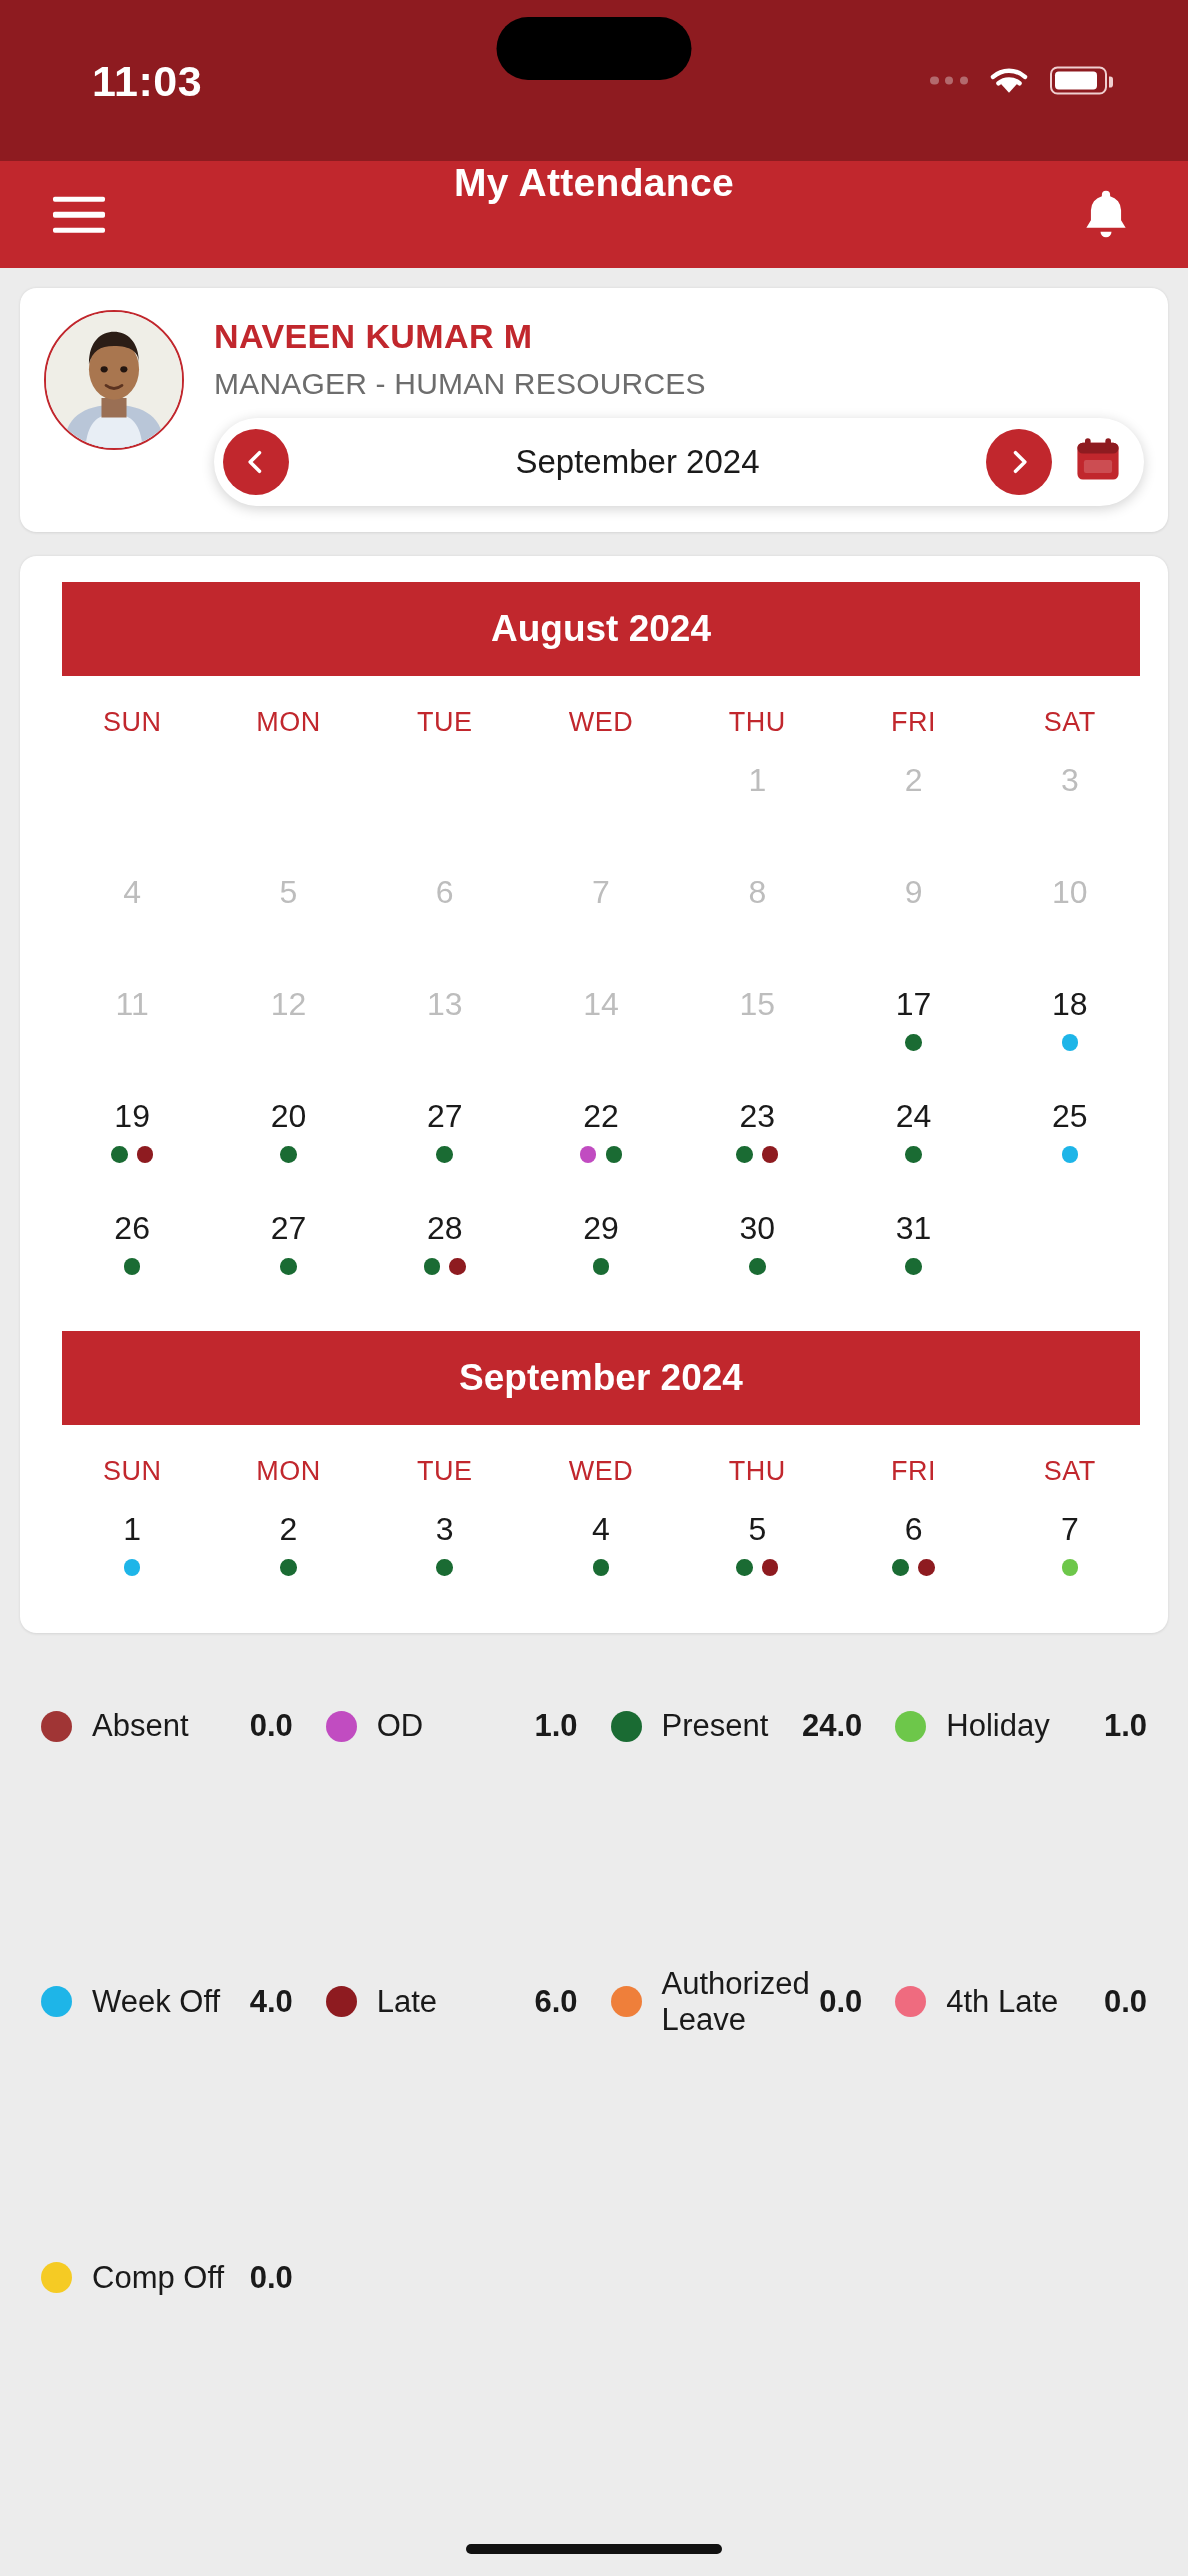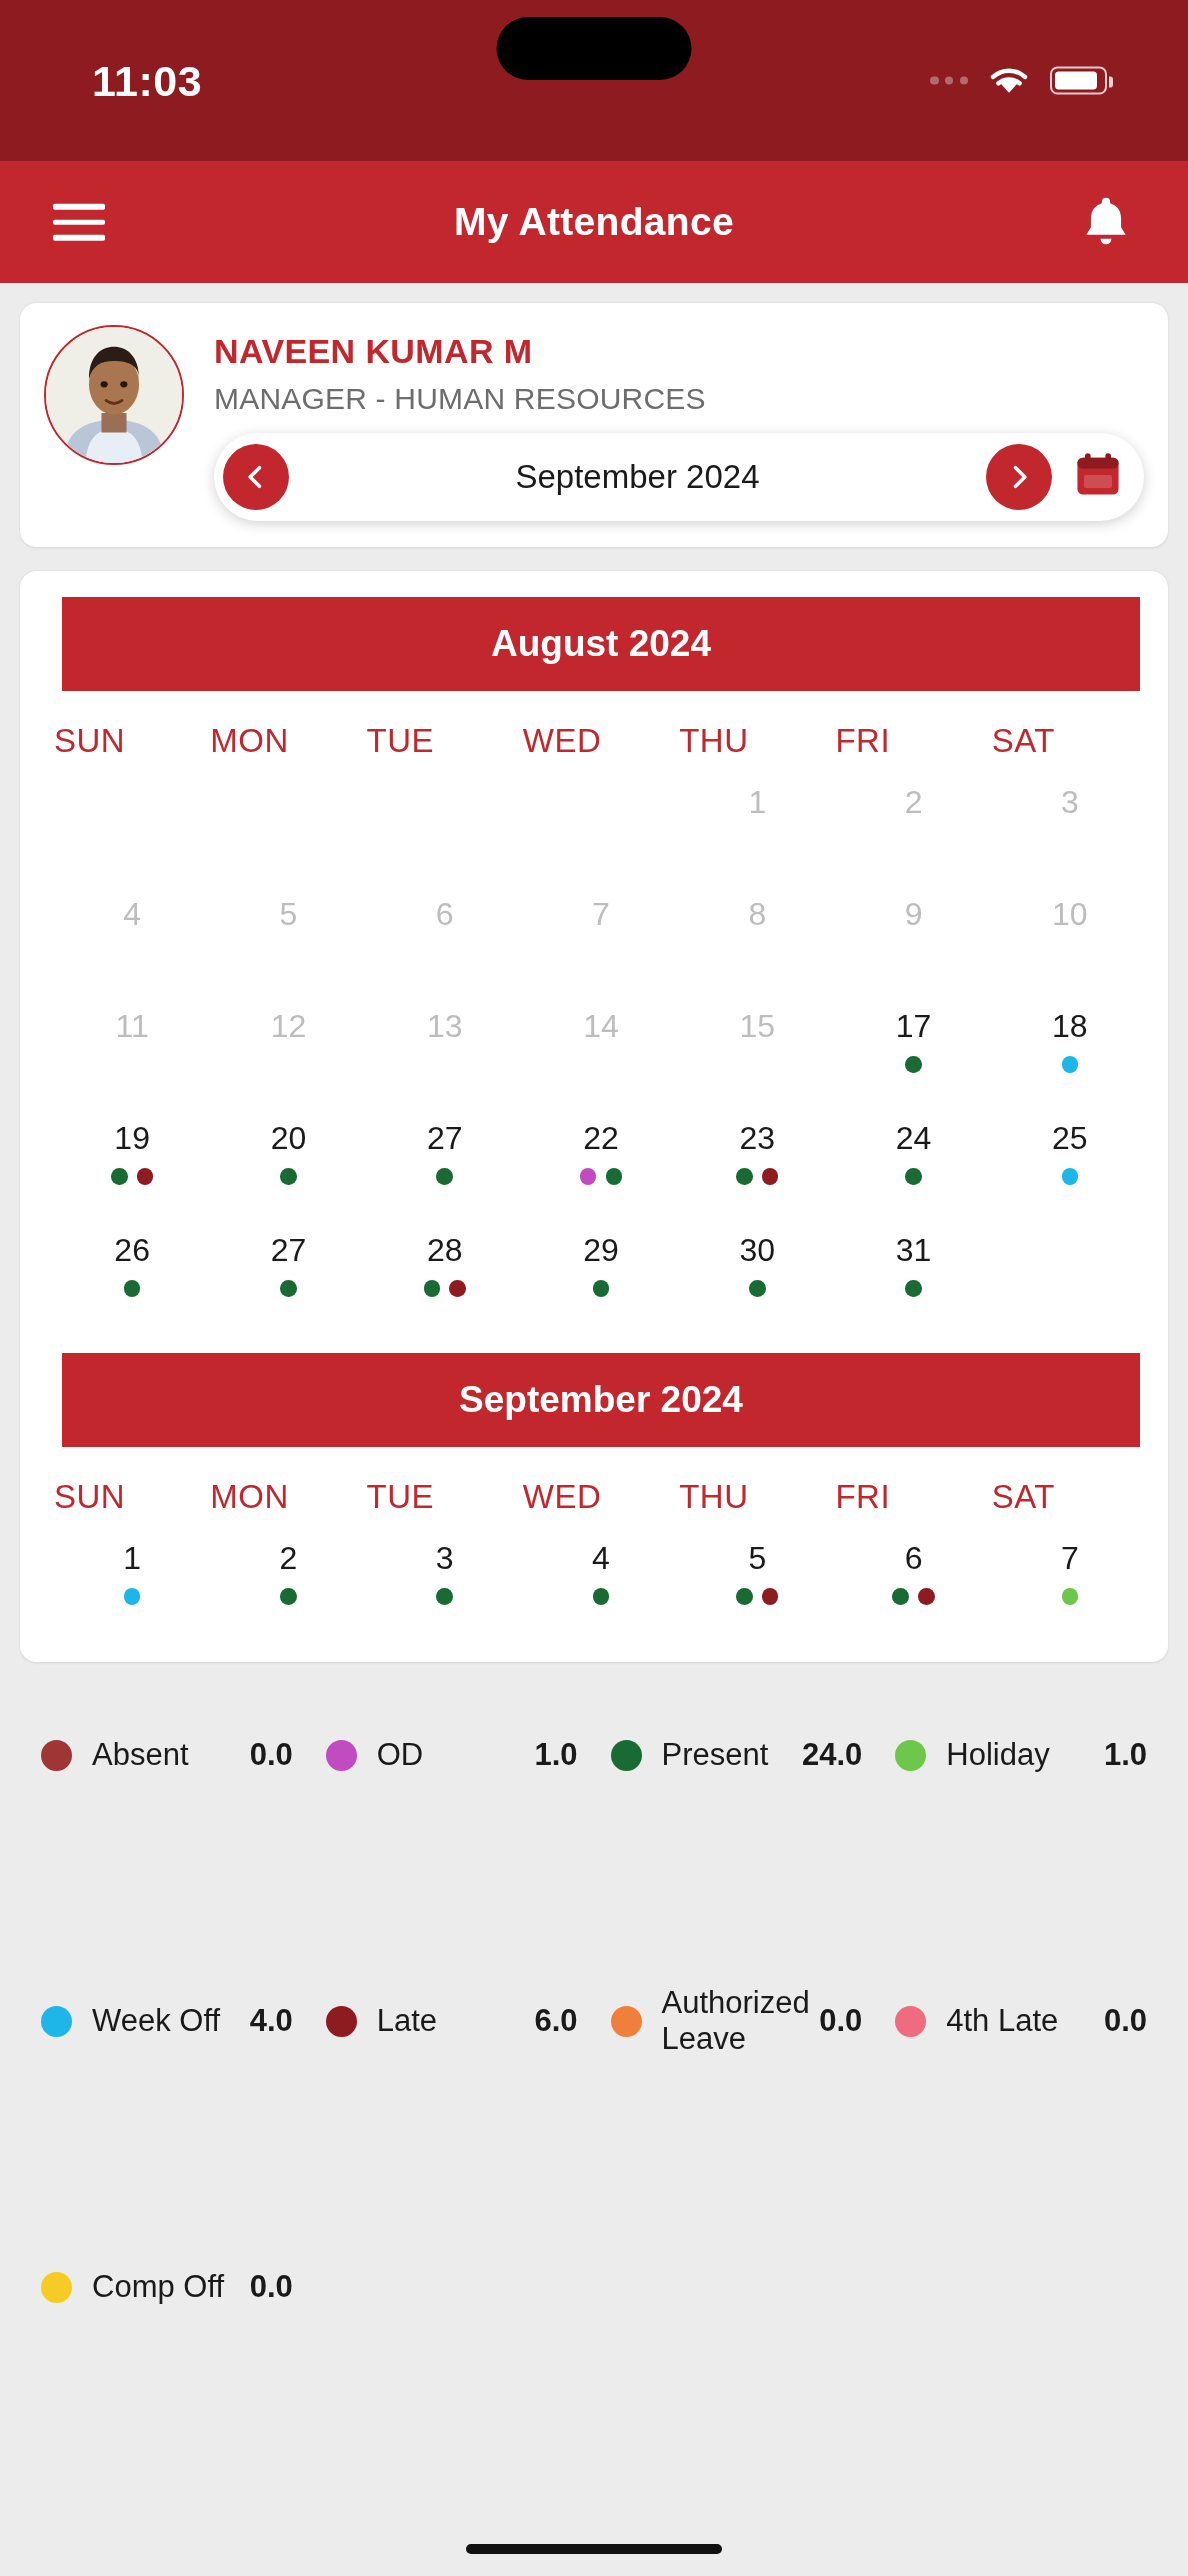--- a/index.html
+++ b/index.html
@@ -37,21 +37,21 @@
     position: relative; display: flex; align-items: center; padding: 2.8px;
   }
   .battery::after {
     content: ""; position: absolute; right: -8.3px; top: 8.3px; width: 4.6px; height: 11px;
     background: #f0cfd0; border-radius: 0 2.8px 2.8px 0;
   }
   .battery i { display: block; height: 100%; width: 88%; background: #fff; border-radius: 3.7px; }
 
   
   .appbar {
-    height: 122px; background: #c1272d; display: flex; align-items: center;
+    height: 107px; background: #c1272d; display: flex; align-items: flex-start;
     position: relative; flex-shrink: 0;
   }
   .hamburger {
     position: absolute; left: 53px; top: 50%; transform: translateY(-50%);
     width: 52px; display: flex; flex-direction: column; gap: 10px; cursor: pointer;
   }
   .hamburger span { display: block; height: 5.5px; background: #fff; border-radius: 1.8px; }
   .appbar-title {
     width: 100%; text-align: center; color: #fff; font-size: 39px; font-weight: bold;
     letter-spacing: 0.3px;
@@ -94,21 +94,21 @@
     box-shadow: 0 0.9px 2.8px rgba(0,0,0,0.10); padding-bottom: 26px; padding-left: 14px;
   }
   .month-header {
     background: #c1272d; color: #fff; text-align: center;
     font-size: 37px; font-weight: bold; padding: 26px 0; margin: 26px 28px 0 28px;
   }
   .dow-row {
     display: grid; grid-template-columns: repeat(7, 1fr); padding: 31px 20px 7.4px 20px;
   }
   .dow {
-    color: #c1272d; font-size: 33px; letter-spacing: 0.5px;
+    text-align: center; color: #c1272d; font-size: 27px; letter-spacing: 0.5px;
   }
   .days-grid {
     display: grid; grid-template-columns: repeat(7, 1fr); padding: 0 20px;
     row-gap: 0;
   }
   .day-cell {
     height: 112px; display: flex; flex-direction: column; align-items: center;
     justify-content: flex-start; padding-top: 16.6px;
   }
   .day-num { font-size: 32px; color: #1a1a1a; }

